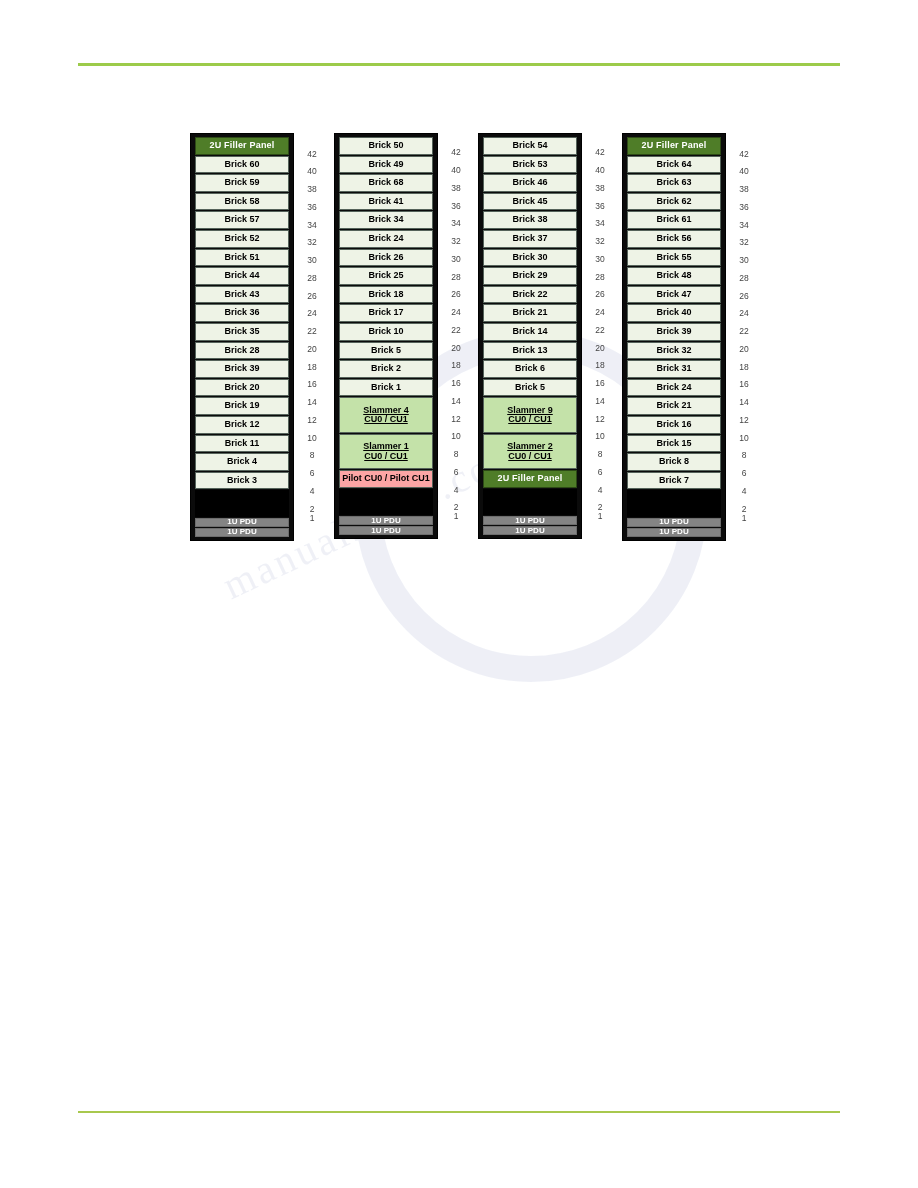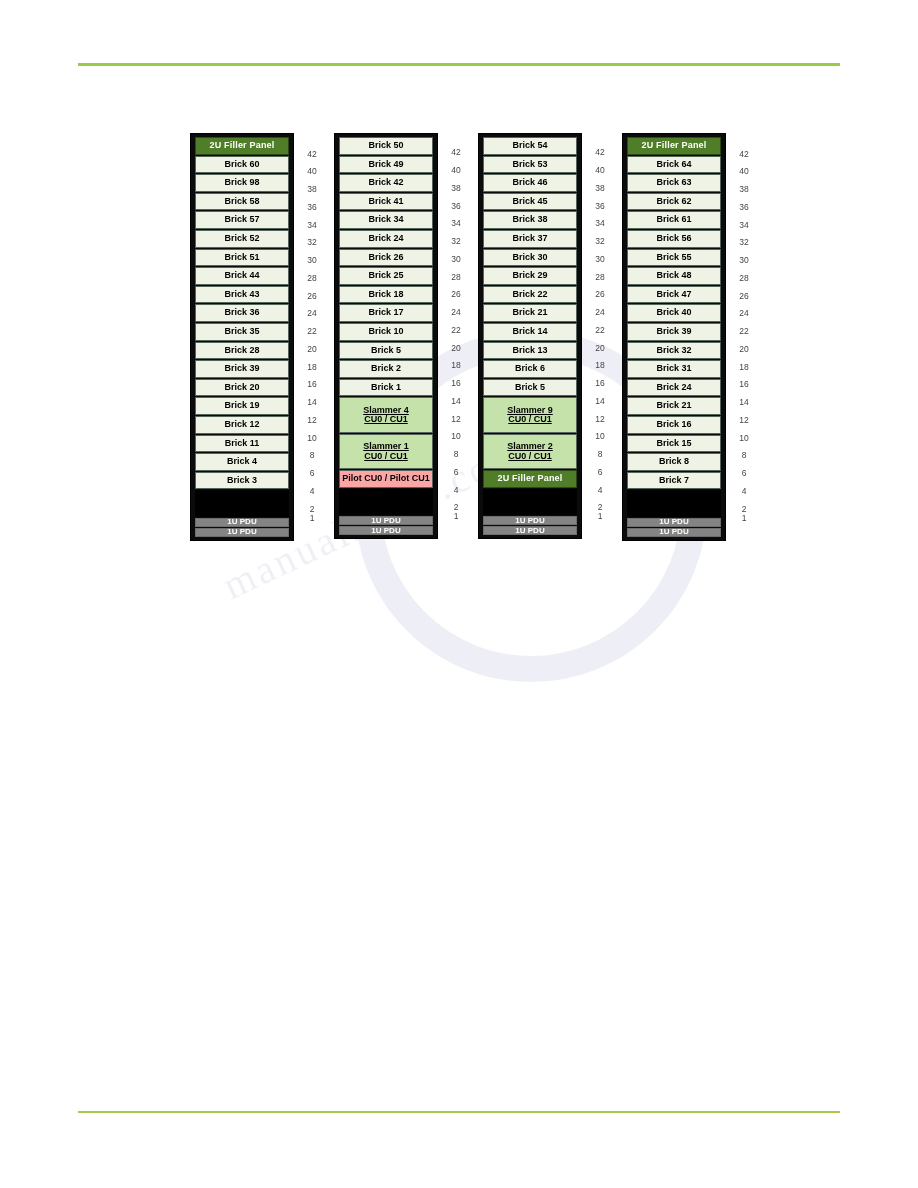--- a/index.html
+++ b/index.html
@@ -180,21 +180,21 @@
   <div class="watermark">
     <div class="wm-ring"></div>
     <div class="wm-text">manualshive.com</div>
   </div>
 
   <div class="diagram" id="diagram">
       <div class="rack-group">
         <div class="rack">
           <div class="unit filler">2U Filler Panel</div>
           <div class="unit brick">Brick 60</div>
-          <div class="unit brick">Brick 98</div>
+          <div class="unit brick">Brick 59</div>
           <div class="unit brick">Brick 58</div>
           <div class="unit brick">Brick 57</div>
           <div class="unit brick">Brick 52</div>
           <div class="unit brick">Brick 51</div>
           <div class="unit brick">Brick 44</div>
           <div class="unit brick">Brick 43</div>
           <div class="unit brick">Brick 36</div>
           <div class="unit brick">Brick 35</div>
           <div class="unit brick">Brick 28</div>
           <div class="unit brick">Brick 39</div>
@@ -231,21 +231,21 @@
           <div class="scale-tick" style="top: 337.25px;">4</div>
           <div class="scale-tick" style="top: 355px;">2</div>
           <div class="scale-tick" style="top: 364px;">1</div>
         </div>
       </div>
       <div class="spacer"></div>
       <div class="rack-group">
         <div class="rack">
           <div class="unit brick">Brick 50</div>
           <div class="unit brick">Brick 49</div>
-          <div class="unit brick">Brick 42</div>
+          <div class="unit brick">Brick 68</div>
           <div class="unit brick">Brick 41</div>
           <div class="unit brick">Brick 34</div>
           <div class="unit brick">Brick 24</div>
           <div class="unit brick">Brick 26</div>
           <div class="unit brick">Brick 25</div>
           <div class="unit brick">Brick 18</div>
           <div class="unit brick">Brick 17</div>
           <div class="unit brick">Brick 10</div>
           <div class="unit brick">Brick 5</div>
           <div class="unit brick">Brick 2</div>

